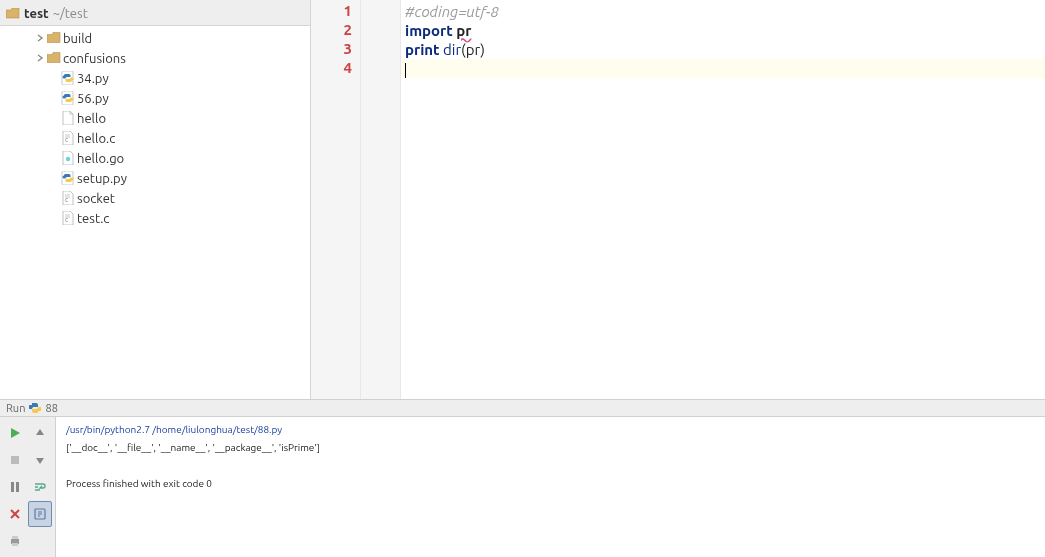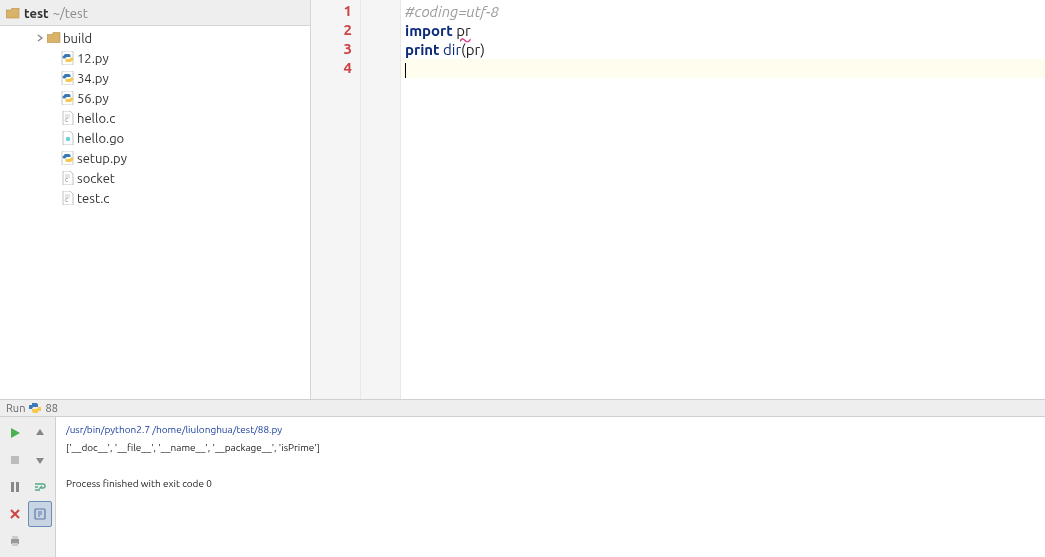--- a/index.html
+++ b/index.html
@@ -27,21 +27,21 @@
 .gutter { width: 50px; background: #f5f5f5; border-right: 1px solid #e8e8e8; text-align: right; padding: 2px 8px 0 0; font-family: "DejaVu Sans Mono", Consolas, monospace; font-size: 15px; font-weight: bold; color: #c44; }
 .gutter-extra { width: 40px; background: #f5f5f5; border-right: 1px solid #e8e8e8; }
 .code { flex: 1; font-family: "DejaVu Sans Mono", Consolas, monospace; font-size: 15px; padding: 2px 0 0 0; position: relative; }
 .code-line { height: 19px; line-height: 19px; white-space: pre; padding-left: 4px; }
 .code-line.current { background: #fffeee; }
 .code-line.current::after { content: ""; display: inline-block; border-left: 1px solid #000; height: 15px; vertical-align: middle; }
 .kw { color: #0b2a7a; font-weight: bold; }
 .cm { color: #9b9b9b; font-style: italic; }
 .fn { color: #0b2a7a; }
 .txt { color: #222; }
-.underline-red { text-decoration: underline wavy #d48; }
+.underline-red { text-decoration: underline wavy #d48; font-weight: bold; }
 
 .run-bar { height: 18px; background: #eeeeee; border-top: 1px solid #d0d0d0; border-bottom: 1px solid #d0d0d0; display: flex; align-items: center; padding: 0 6px; font-size: 11px; color: #666; gap: 4px; }
 .run-bar .py-badge { width: 12px; height: 12px; }
 
 .console-area { flex: 1; display: flex; background: #fff; }
 .console-toolbar { width: 56px; background: #eeeeee; border-right: 1px solid #d0d0d0; display: grid; grid-template-columns: 1fr 1fr; grid-auto-rows: 26px; gap: 1px; padding: 3px; }
 .tool-btn { display: flex; align-items: center; justify-content: center; border-radius: 2px; cursor: pointer; }
 .tool-btn.pressed { background: #c8d4e2; border: 1px solid #6b8db3; }
 .tool-btn svg { width: 14px; height: 14px; }
 
@@ -72,54 +72,67 @@
             </svg>
           </span>
           <span class="file-icon">
             <svg viewBox="0 0 14 11">
               <path d="M0 2 L5 2 L6 0 L13 0 L13 10 L0 10 Z" fill="#d9b36a" stroke="#b5924c" stroke-width="0.6"></path>
             </svg>
           </span>
           <span class="tree-label">build</span>
         </div>
         <div class="tree-row">
+          <span class="indent" style="width:14px"></span>
+          <span class="chev">
+            <svg viewBox="0 0 8 8">
+              <path d="M2 1 L6 4 L2 7" fill="none" stroke="#888" stroke-width="1.4"></path>
+            </svg>
+          </span>
+          <span class="file-icon">
+            <svg viewBox="0 0 14 11">
+              <path d="M0 2 L5 2 L6 0 L13 0 L13 10 L0 10 Z" fill="#d9b36a" stroke="#b5924c" stroke-width="0.6"></path>
+            </svg>
+          </span>
+          <span class="tree-label">confusions</span>
+        </div>
+        <div class="tree-row">
           <span class="indent" style="width:28px"></span>
           <span class="chev"></span>
           <span class="file-icon">
             <svg viewBox="0 0 14 14">
               <rect x="1" y="0" width="11" height="14" rx="1" fill="#fff" stroke="#bbb" stroke-width="0.8"></rect>
               <path d="M4 3h4a1.5 1.5 0 0 1 1.5 1.5V6H6a1.5 1.5 0 0 0-1.5 1.5H3A1.5 1.5 0 0 1 3 4.5V4z" fill="#3b78b5"></path>
               <path d="M10 11H6a1.5 1.5 0 0 1-1.5-1.5V8H8a1.5 1.5 0 0 0 1.5-1.5H11a1.5 1.5 0 0 1 0 3z" fill="#f5c94b"></path>
             </svg>
           </span>
-          <span class="tree-label">12.py</span>
+          <span class="tree-label">34.py</span>
         </div>
         <div class="tree-row">
           <span class="indent" style="width:28px"></span>
           <span class="chev"></span>
           <span class="file-icon">
             <svg viewBox="0 0 14 14">
               <rect x="1" y="0" width="11" height="14" rx="1" fill="#fff" stroke="#bbb" stroke-width="0.8"></rect>
               <path d="M4 3h4a1.5 1.5 0 0 1 1.5 1.5V6H6a1.5 1.5 0 0 0-1.5 1.5H3A1.5 1.5 0 0 1 3 4.5V4z" fill="#3b78b5"></path>
               <path d="M10 11H6a1.5 1.5 0 0 1-1.5-1.5V8H8a1.5 1.5 0 0 0 1.5-1.5H11a1.5 1.5 0 0 1 0 3z" fill="#f5c94b"></path>
             </svg>
           </span>
-          <span class="tree-label">34.py</span>
-        </div>
-        <div class="tree-row">
-          <span class="indent" style="width:28px"></span>
-          <span class="chev"></span>
-          <span class="file-icon">
-            <svg viewBox="0 0 14 14">
-              <rect x="1" y="0" width="11" height="14" rx="1" fill="#fff" stroke="#bbb" stroke-width="0.8"></rect>
-              <path d="M4 3h4a1.5 1.5 0 0 1 1.5 1.5V6H6a1.5 1.5 0 0 0-1.5 1.5H3A1.5 1.5 0 0 1 3 4.5V4z" fill="#3b78b5"></path>
-              <path d="M10 11H6a1.5 1.5 0 0 1-1.5-1.5V8H8a1.5 1.5 0 0 0 1.5-1.5H11a1.5 1.5 0 0 1 0 3z" fill="#f5c94b"></path>
-            </svg>
-          </span>
           <span class="tree-label">56.py</span>
+        </div>
+        <div class="tree-row">
+          <span class="indent" style="width:28px"></span>
+          <span class="chev"></span>
+          <span class="file-icon">
+            <svg viewBox="0 0 14 14">
+              <path d="M2 0h7l3 3v11H2z" fill="#fff" stroke="#bbb" stroke-width="0.9"></path>
+              <path d="M9 0v3h3" fill="none" stroke="#bbb" stroke-width="0.9"></path>
+            </svg>
+          </span>
+          <span class="tree-label">hello</span>
         </div>
         <div class="tree-row">
           <span class="indent" style="width:28px"></span>
           <span class="chev"></span>
           <span class="file-icon">
             <svg viewBox="0 0 14 14">
               <path d="M2 0h7l3 3v11H2z" fill="#fff" stroke="#bbb" stroke-width="0.9"></path>
               <text x="4" y="11" font-size="7" font-family="monospace" fill="#888">c</text>
               <path d="M4 4h5M4 6h5" stroke="#bbb" stroke-width="0.8"></path>
             </svg>

